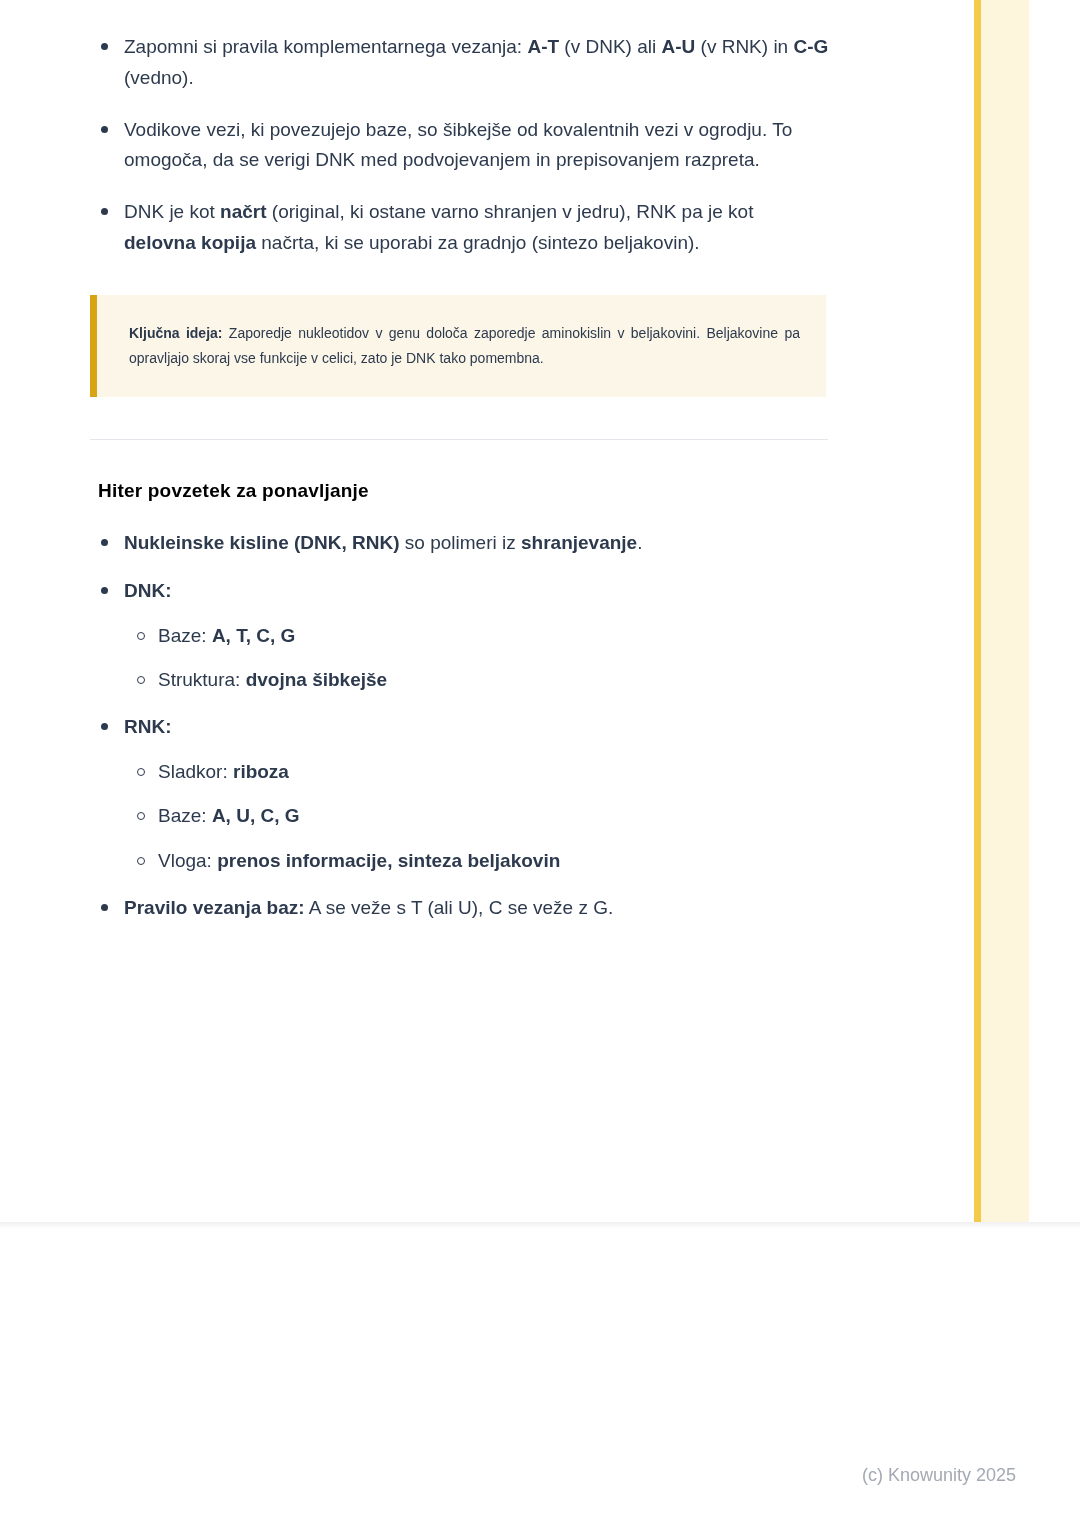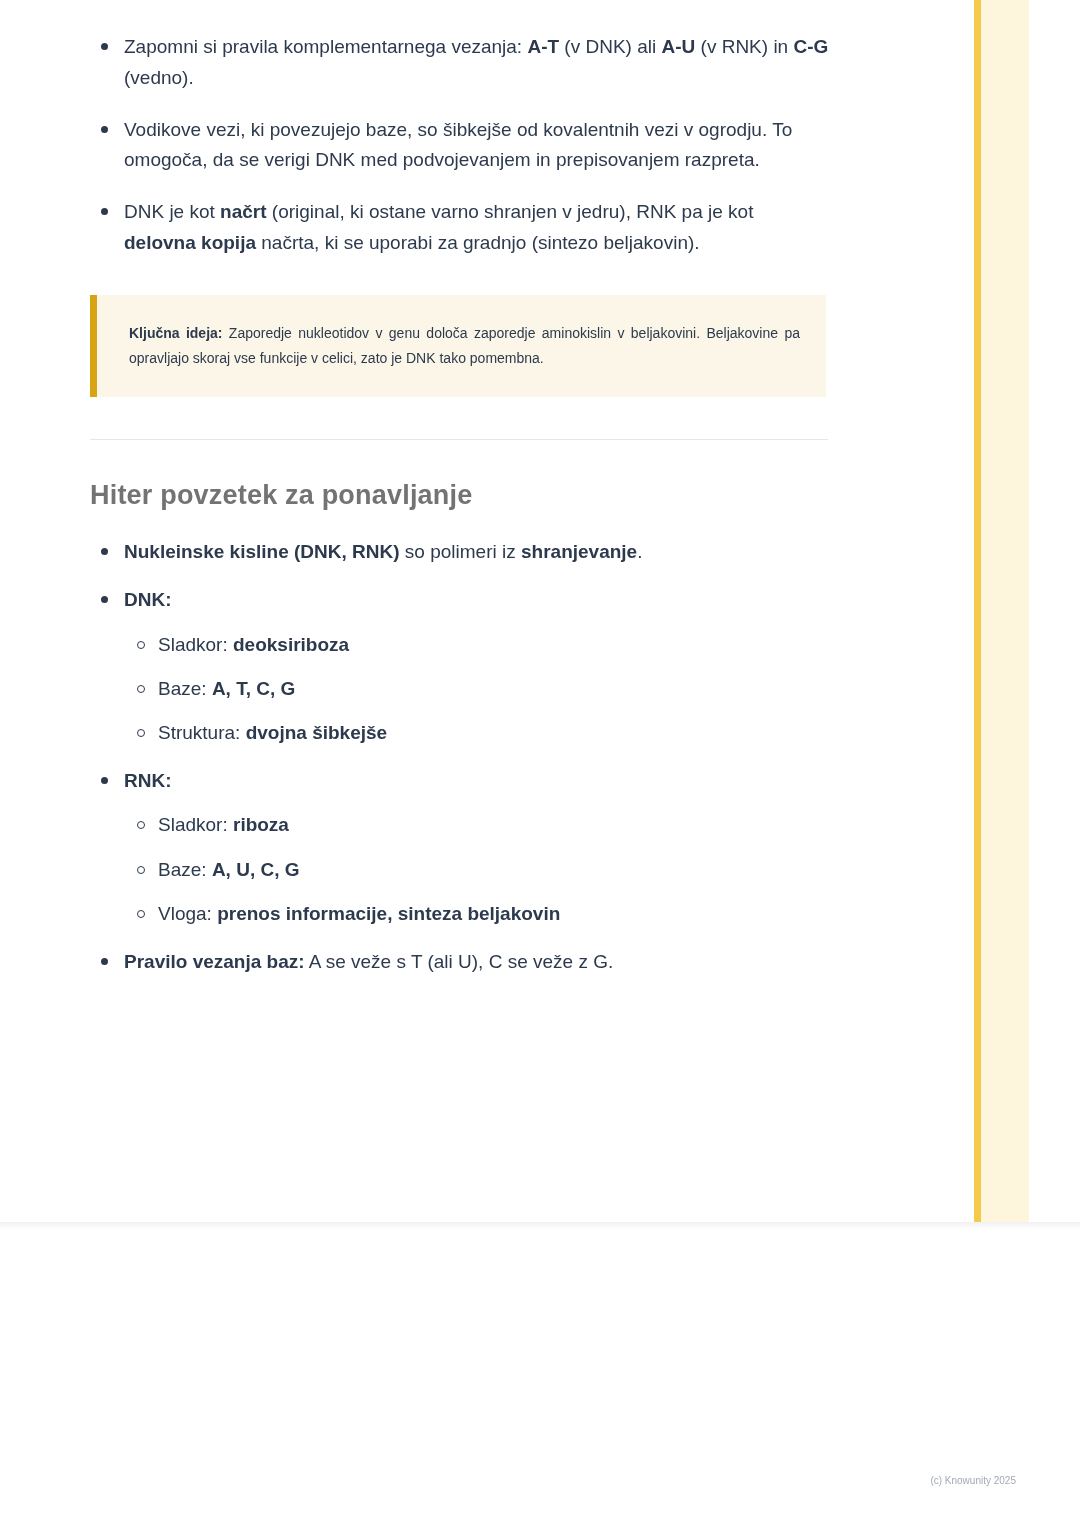--- a/index.html
+++ b/index.html
@@ -61,24 +61,24 @@
     line-height: 1.8;
     text-align: justify;
   }
   .divider {
     border: none;
     border-top: 1px solid #e3e6eb;
     width: 738px;
     margin: 42px 0 0 0;
   }
   .heading {
-    margin: 40px 0 26px 0;
-    font-size: 27px;
+    margin: 40px 0 26px 8px;
+    font-size: 19px;
     font-weight: 700;
-    color: #737373;
+    color: #000000;
     letter-spacing: 0.2px;
   }
   .summary > li { margin-bottom: 17px; }
   .sublist {
     list-style: none;
     margin-top: 14px;
   }
   .sublist > li {
     position: relative;
     padding-left: 34px;
@@ -92,21 +92,21 @@
     left: 13px; top: 11px;
     width: 6px; height: 6px;
     border-radius: 50%;
     background: transparent;
     border: 1.6px solid #2d3a4e;
   }
   .footer {
     position: absolute;
     right: 64px;
     bottom: 42px;
-    font-size: 10px;
+    font-size: 18px;
     color: #a3a9b3;
   }
 </style>
 </head>
 <body>
 
 <div class="accent-line"></div>
 <div class="accent-band"></div>
 <div class="page-edge"></div>
 
@@ -133,23 +133,20 @@
   <h2 class="heading">Hiter povzetek za ponavljanje</h2>
 
   <ul class="blist summary">
     <li>
       <p><b>Nukleinske kisline (DNK, RNK)</b><span> so polimeri iz </span><b>shranjevanje</b><span>.</span></p>
     </li>
     <li>
       <p><b>DNK:</b></p>
       <ul class="sublist">
         <li>
-          <p><span>Sladkor: </span><b>deoksiriboza</b></p>
-        </li>
-        <li>
           <p><span>Baze: </span><b>A, T, C, G</b></p>
         </li>
         <li>
           <p><span>Struktura: </span><b>dvojna šibkejše</b></p>
         </li>
       </ul>
     </li>
     <li>
       <p><b>RNK:</b></p>
       <ul class="sublist">

